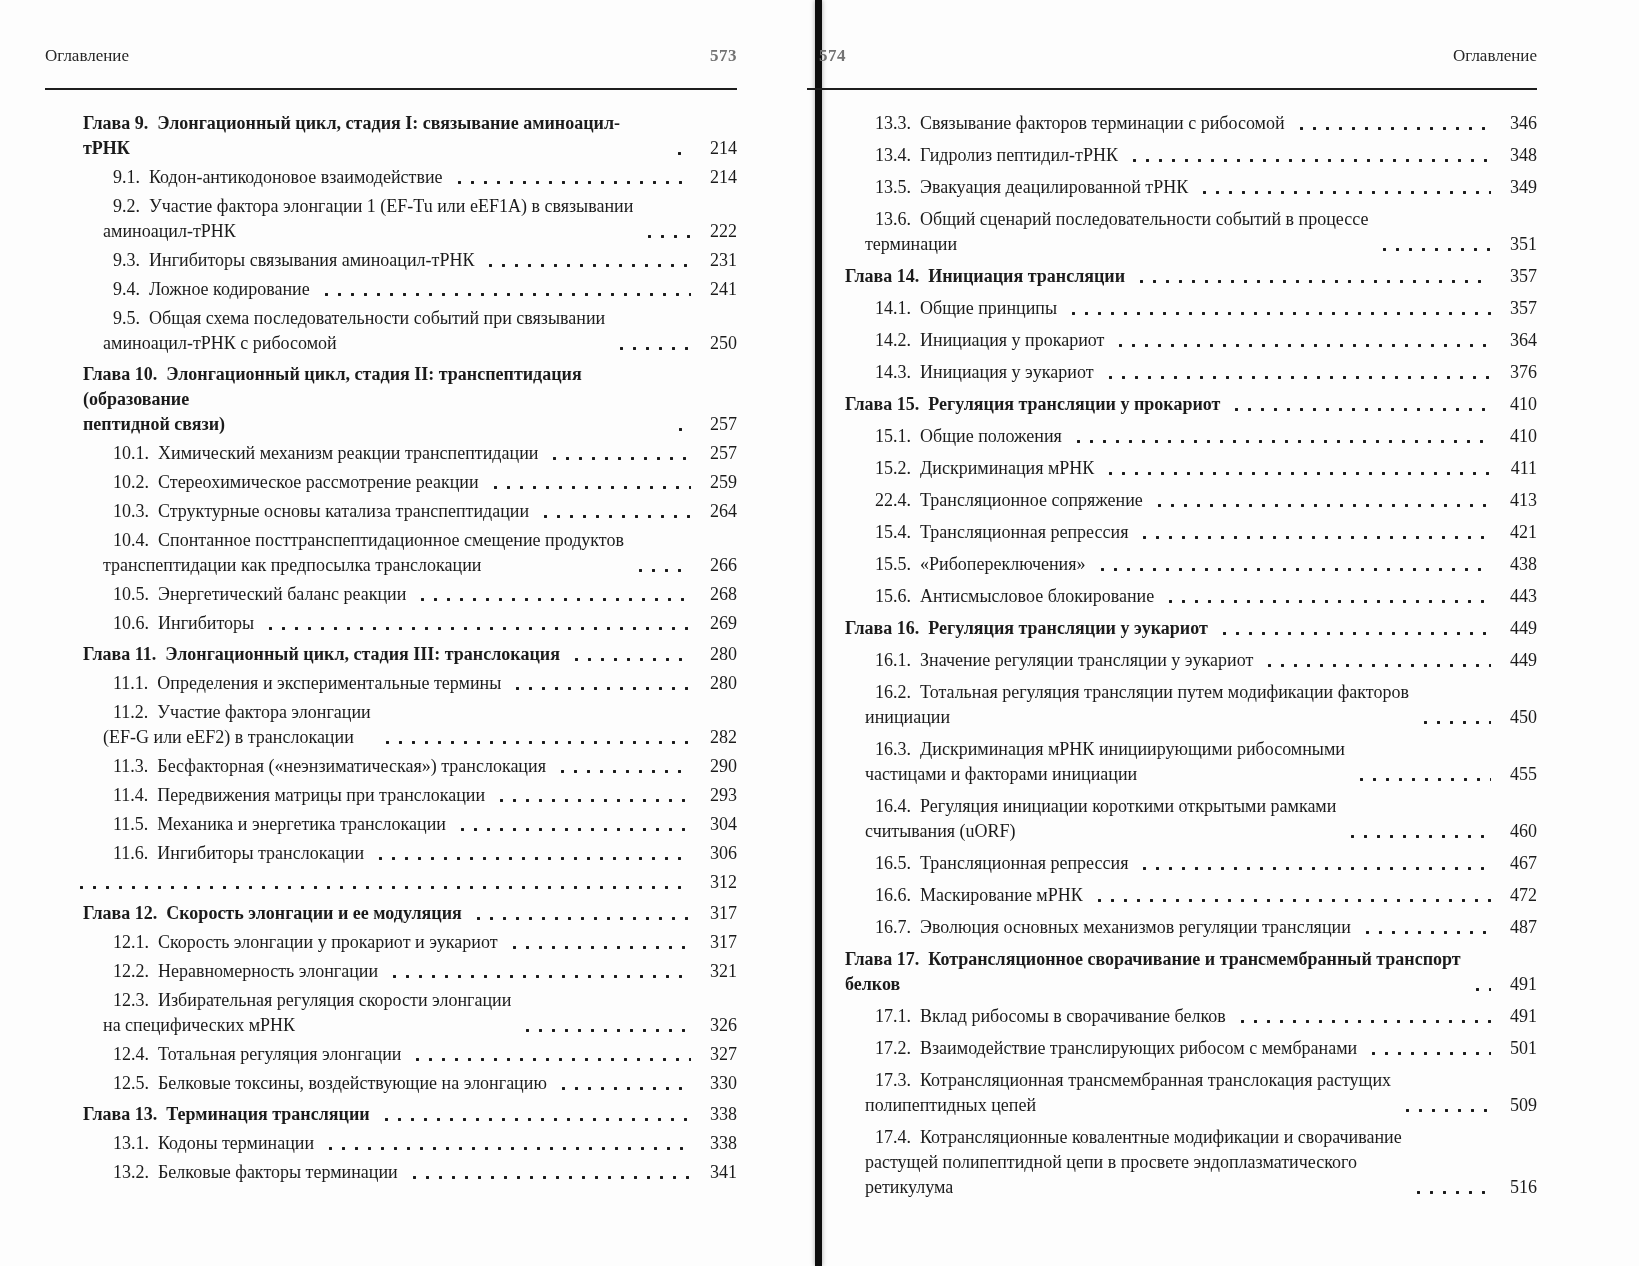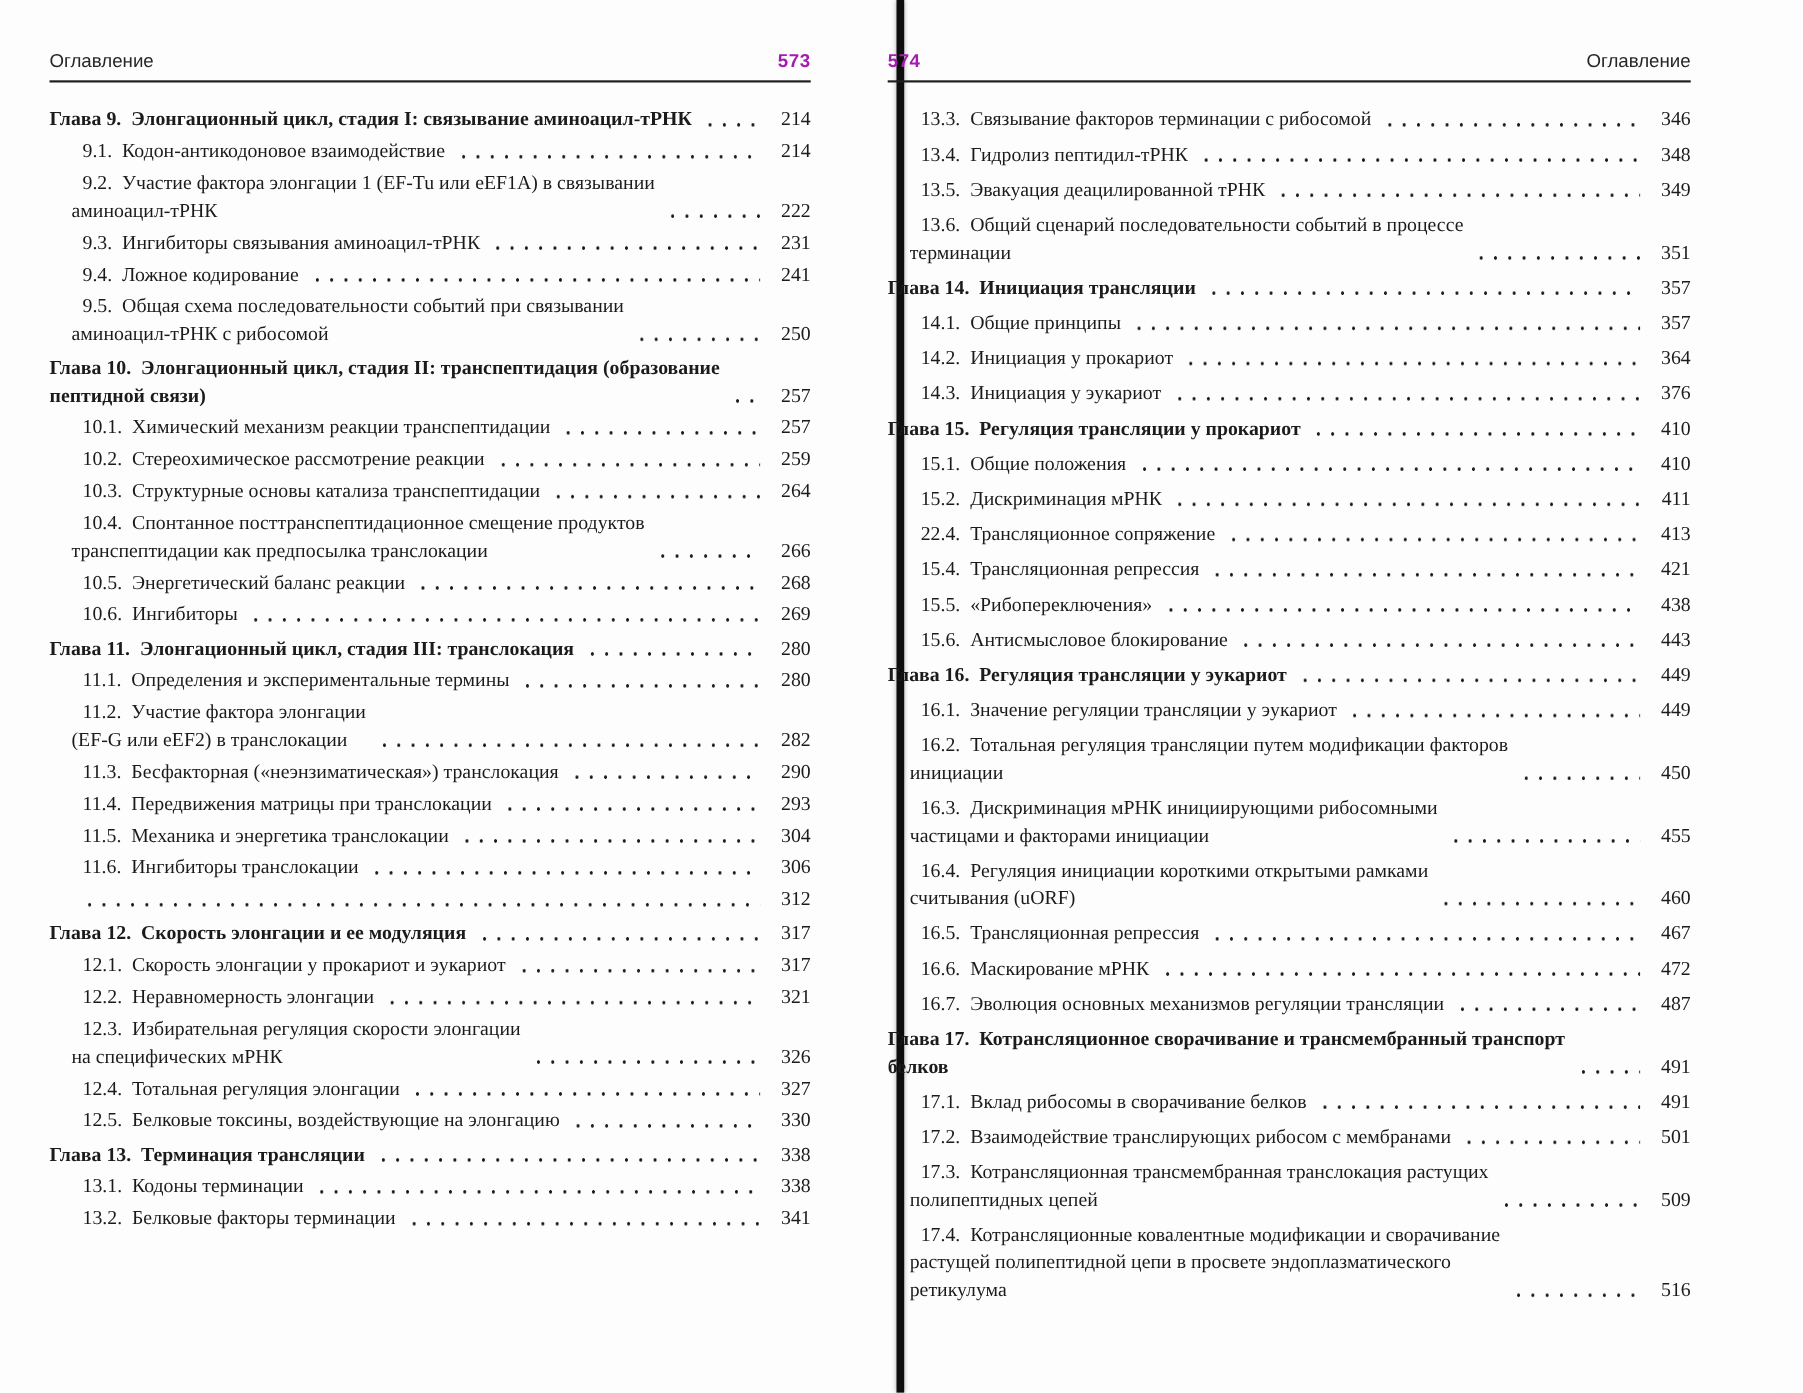--- a/index.html
+++ b/index.html
@@ -7,36 +7,36 @@
   body {
     width:1639px; height:1266px; position:relative; overflow:hidden;
     font-family:"Liberation Serif", serif; color:#1b1b1b;
     background:#fdfdfd;
   }
   .page { position:absolute; top:0; bottom:0; }
   .page-left  { left:45px;  width:692px; }
   .page-right { left:807px; width:730px; }
 
   .page-header {
-    margin-top:46px; padding-bottom:7px; border-bottom:2px solid #1e1e1e;
+    margin-top:46px; padding-bottom:22px; border-bottom:2px solid #1e1e1e;
     display:flex; justify-content:space-between; align-items:baseline;
-    font-family:Liberation Sans, sans-serif; font-size:17px; color:#262626;
-  }
-  .page-header .pnum { font-weight:bold; color:#a21caf; letter-spacing:.5px; }
+    font-family:Liberation Serif, serif; font-size:17px; color:#262626;
+  }
+  .page-header .pnum { font-weight:bold; color:#737373; letter-spacing:.5px;margin-left:12px; }
 
   .toc { margin-top:21px; }
 
   .entry { display:flex; align-items:stretch; margin-bottom:4px; }
   .page-right .entry { margin-bottom:7px; }
   .entry.chapter { font-weight:bold; margin-top:6px; }
   .entry.section { padding-left:20px; }
 
   .entry .t {
     flex:0 1 auto; white-space:pre-line;
-    font-size:18px; line-height:25px;
+    font-size:18px; line-height:25px;margin-left:38px;
   }
   .entry.section .t { text-indent:10px; }
 
   .entry .leader {
     flex:1 1 20px; min-width:16px; margin:0 6px 0 8px; align-self:flex-end;
     height:25px;
     background-image:radial-gradient(circle, #1b1b1b 1.4px, transparent 1.6px);
     background-size:13px 5px;
     background-repeat:repeat-x;
     background-position:left 2px bottom 5px;

